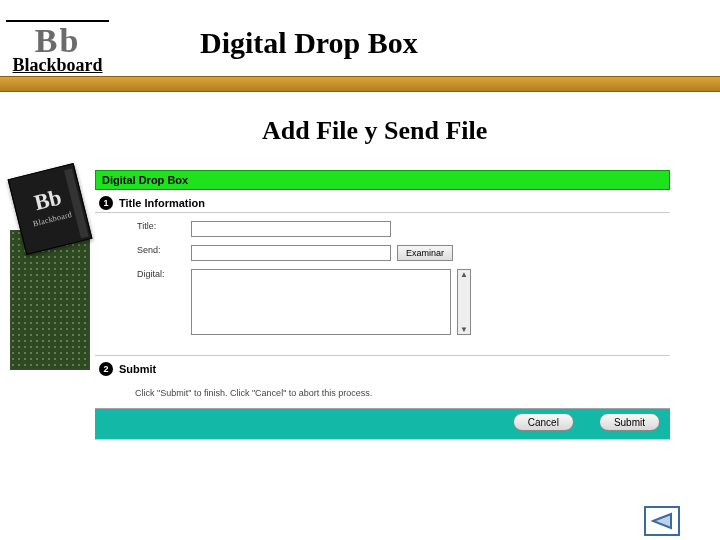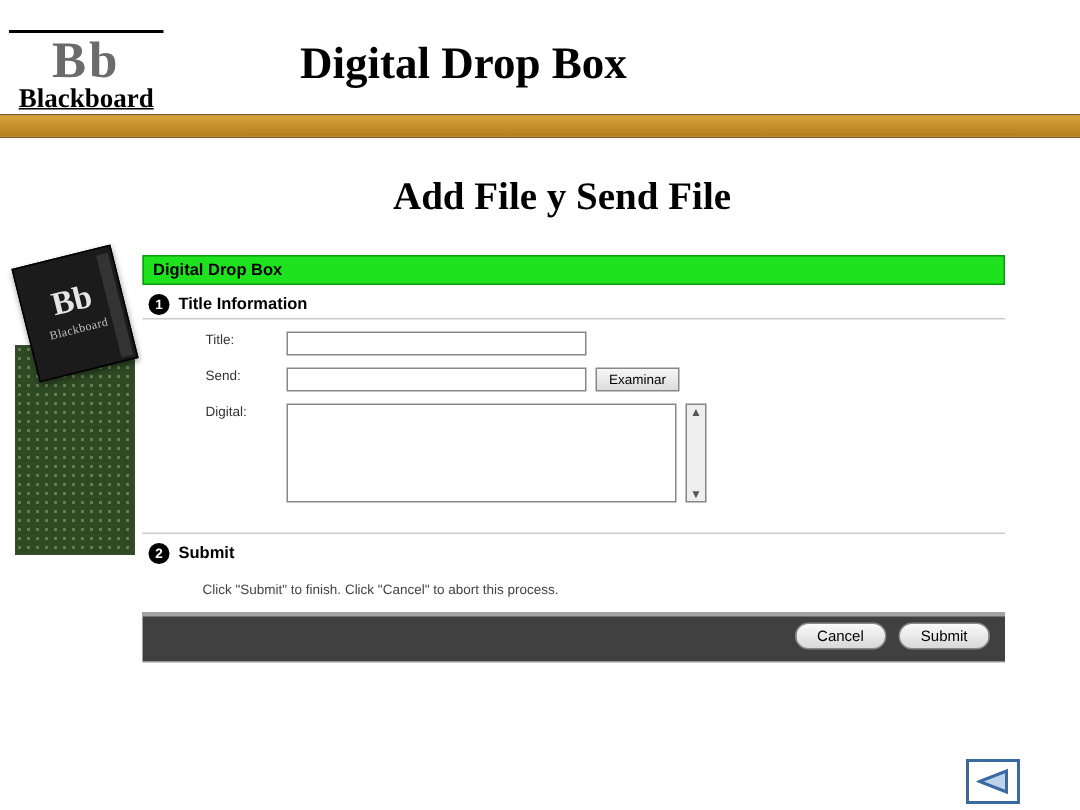--- a/index.html
+++ b/index.html
@@ -38,21 +38,21 @@
   .section-body { border-top: 1px solid #ccc; border-bottom: 1px solid #ccc; padding: 8px 6px 12px 6px; }
   .row { display: flex; align-items: flex-start; margin-bottom: 8px; }
   .lbl { width: 90px; padding-left: 36px; font-size: 9px; color: #333; }
   .field { flex: 1; display: flex; align-items: flex-start; gap: 6px; }
   .txt-input { width: 200px; height: 16px; border: 1px solid #888; background: #fff; font-size: 10px; padding: 0 2px; }
   .btn-sm { height: 16px; border: 1px solid #888; background: linear-gradient(#f6f6f6,#ddd); font-size: 9px; padding: 0 8px; cursor: pointer; }
   .txtarea { width: 260px; height: 66px; border: 1px solid #888; background: #fff; resize: none; font-size: 10px; }
   .scrollstub { width: 14px; height: 66px; border: 1px solid #888; background: #eee; display: flex; flex-direction: column; justify-content: space-between; align-items: center; font-size: 8px; color: #555; }
 
   .submit-section .hint { padding: 10px 6px 10px 40px; font-size: 9px; color: #444; }
-  .btn-row { display: flex; justify-content: flex-end; gap: 8px; padding: 4px 10px 8px 0; background: #404040; border-top: 3px solid #a3a3a3; }
+  .btn-row { display: flex; justify-content: flex-end; gap: 25px; padding: 4px 10px 8px 0; background: #14b8a6; border-top: 1px solid #a3a3a3; }
   .pill-btn { border: 1px solid #888; border-radius: 10px; background: linear-gradient(#fafafa,#d8d8d8); font-size: 10px; height: 18px; padding: 0 14px; cursor: pointer; }
 
   
   .nav-arrow { position: absolute; right: 40px; bottom: 24px; width: 36px; height: 30px; border: 2px solid #3a6aa0; display: flex; align-items: center; justify-content: center; background: #fff; cursor: pointer; }
   .nav-arrow svg { display: block; }
 </style>
 </head>
 <body>
 
 <div class="slide">

